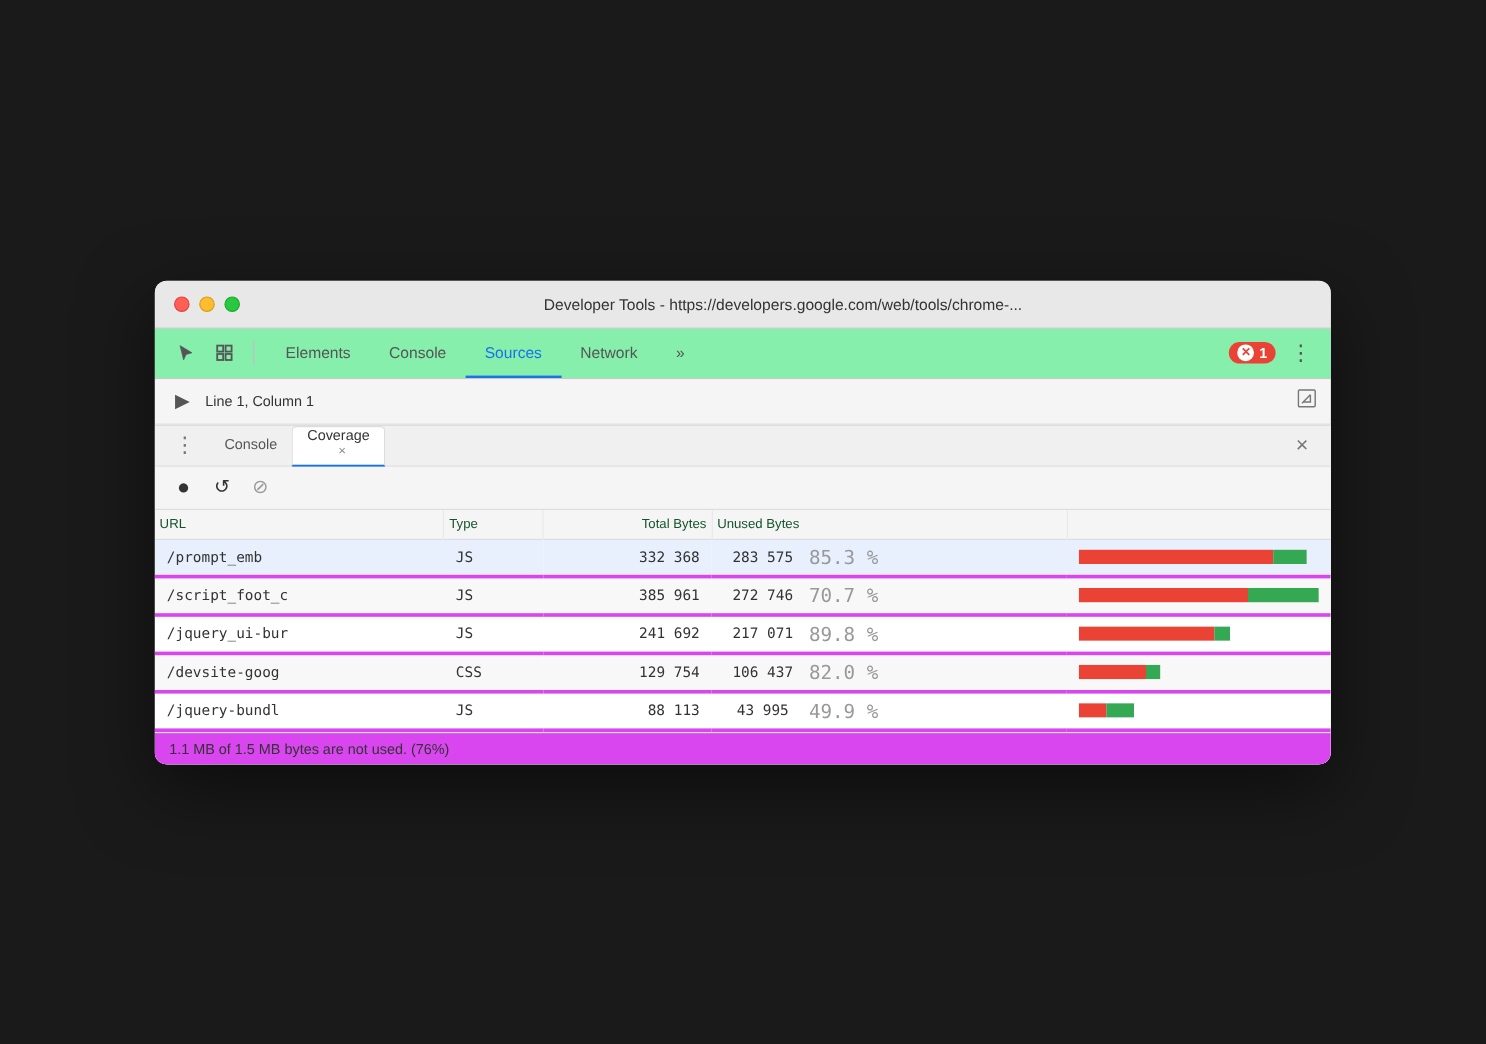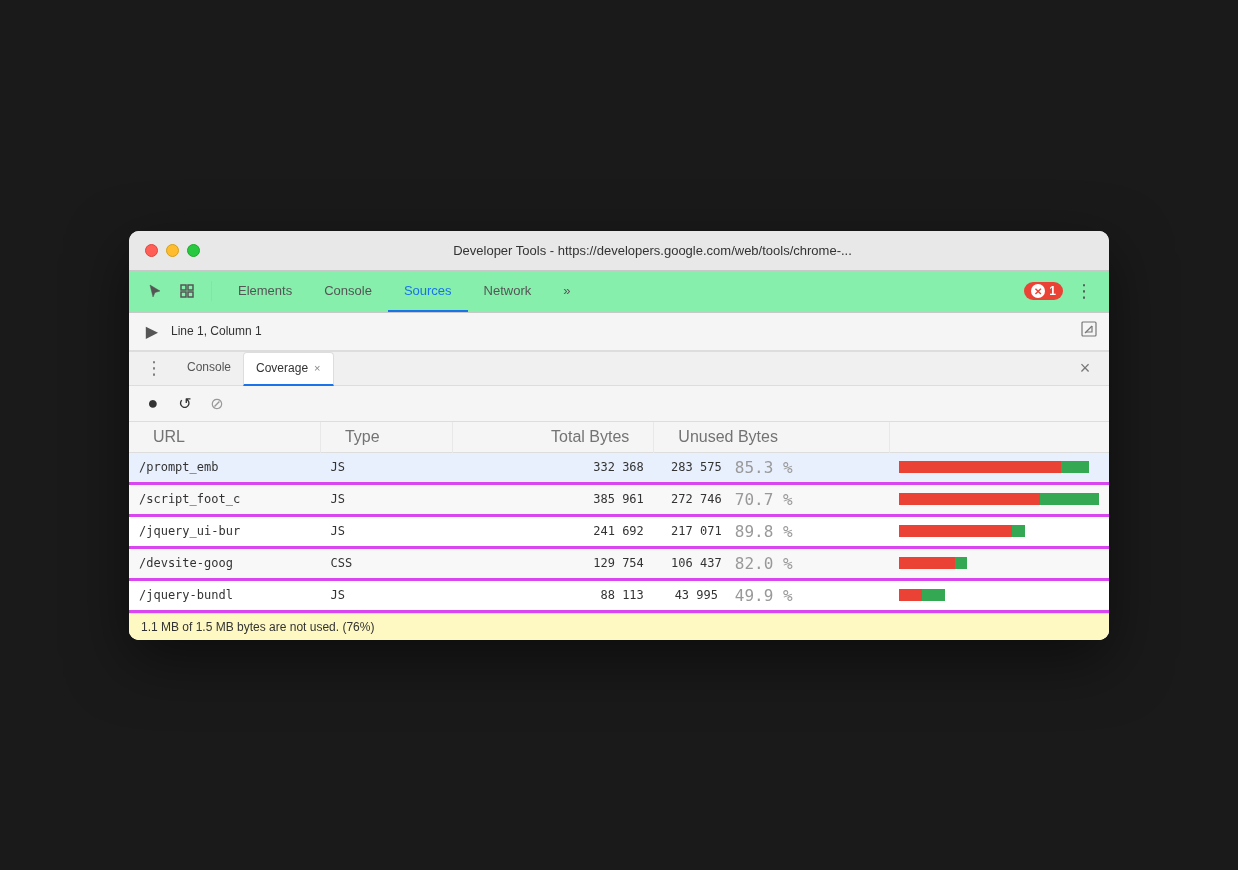--- a/index.html
+++ b/index.html
@@ -182,20 +182,21 @@
     }
     .panel-tab.active {
       background: white;
       border-bottom: 2px solid #1a73e8;
       color: #333;
       border-top: 1px solid #ddd;
       border-left: 1px solid #ddd;
       border-right: 1px solid #ddd;
       margin-bottom: -1px;
       border-radius: 4px 4px 0 0;
+      flex-direction: column;
     }
     .panel-tab-close {
       margin-left: 6px;
       font-size: 11px;
       color: #888;
       cursor: pointer;
     }
     .panel-close-btn {
       margin-left: auto;
       font-size: 16px;
@@ -234,25 +235,25 @@
     .coverage-table {
       width: 100%;
       border-collapse: collapse;
       font-size: 12px;
     }
     .coverage-table thead tr {
       background: #f5f5f5;
       border-bottom: 1px solid #ddd;
     }
     .coverage-table thead th {
-      padding: 6px 24px;
+      padding: 6px 4px;
       text-align: left;
       font-weight: 500;
-      color: #737373;
-      font-size: 16px;
+      color: #14532d;
+      font-size: 11px;
       border-right: 1px solid #e8e8e8;
     }
     .coverage-table thead th:last-child {
       border-right: none;
     }
     .coverage-table thead th.num {
       text-align: right;
     }
     .coverage-table tbody tr {
       border-bottom: 3px solid #d946ef;
@@ -303,21 +304,21 @@
     }
     .bar-unused {
       background: #ea4335;
       height: 100%;
     }
     
     .bar-cell {
       padding: 5px 10px;
     }
     .footer-bar {
-      background: #fef9c3;
+      background: #d946ef;
       border-top: 1px solid #ddd;
       padding: 6px 12px;
       font-size: 12px;
       color: #333;
     }
   </style>
 </head>
 <body>
 
 <div class="window">

